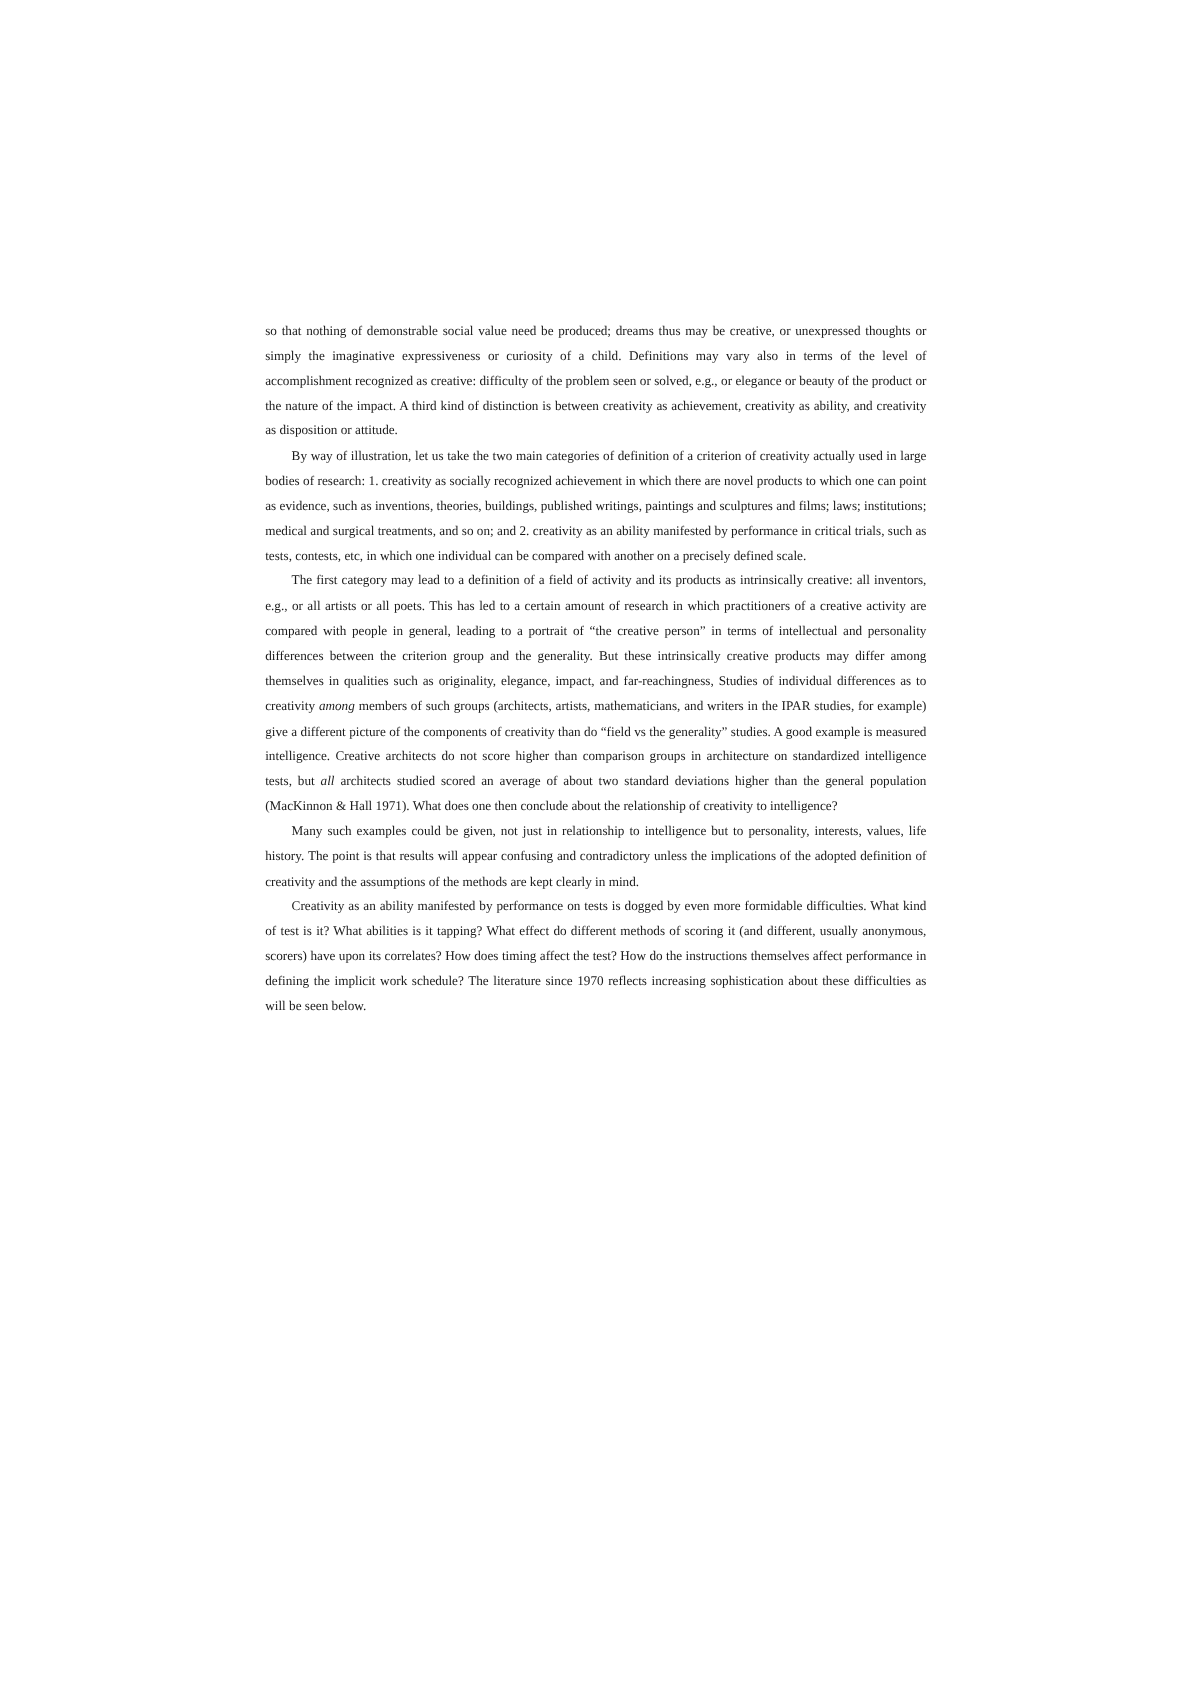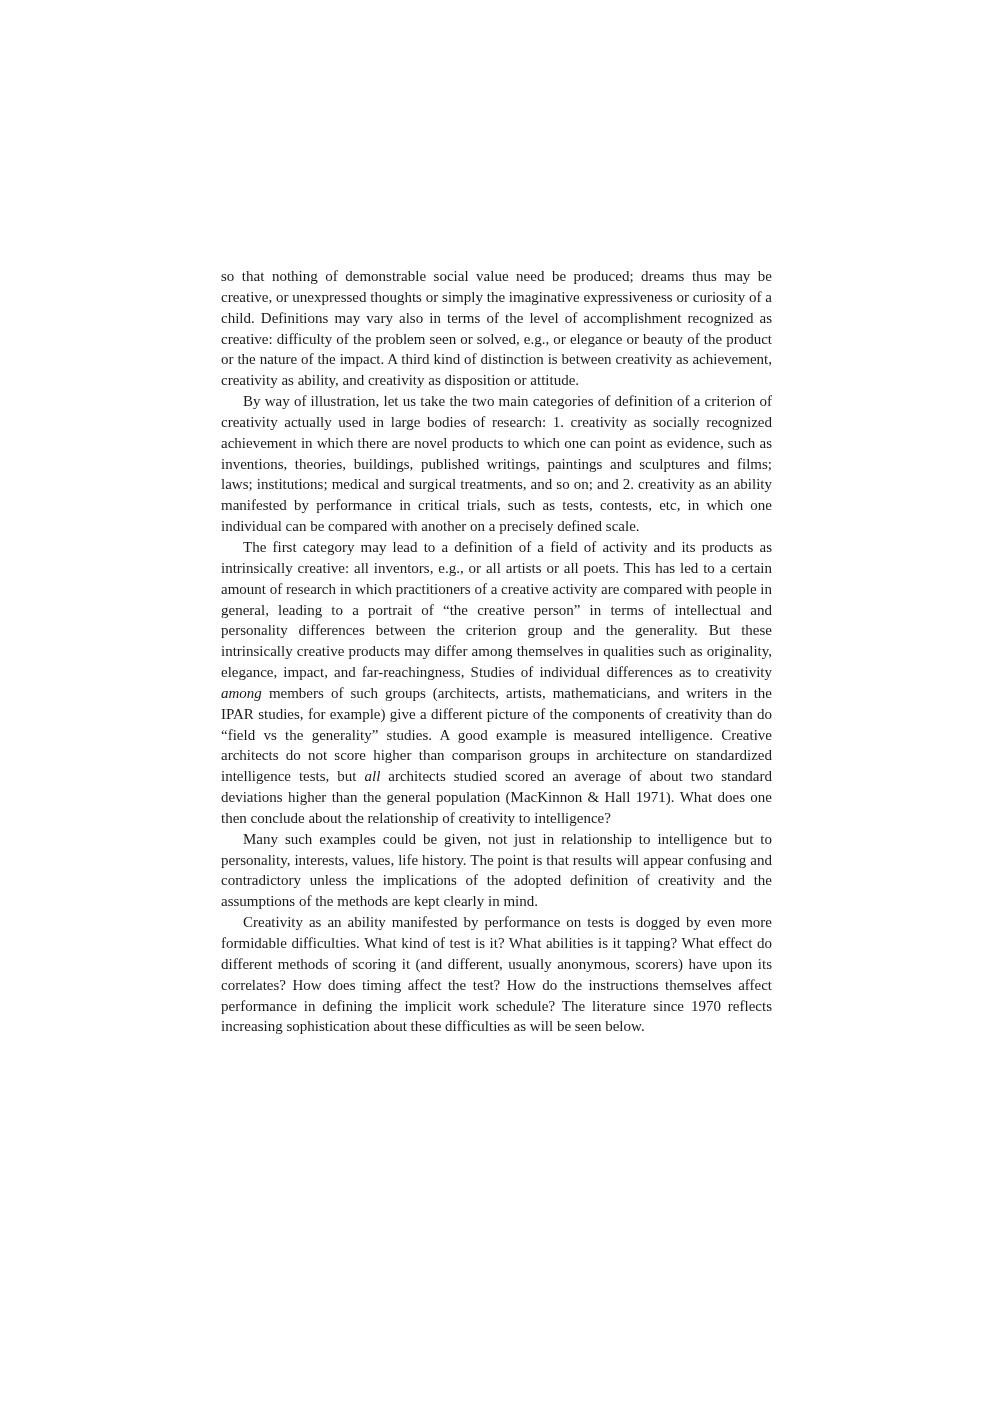--- a/index.html
+++ b/index.html
@@ -4,21 +4,21 @@
   <style>
     html, body { margin: 0; padding: 0; background: #ffffff; }
     body { width: 992px; height: 1403px; position: relative; overflow: hidden; }
     .page {
       position: absolute;
       left: 221px;
       top: 266px;
       width: 551px;
       font-family: "DejaVu Serif", "Liberation Serif", serif;
       font-family: "Liberation Serif", serif;
-      font-size: 15px;
+      font-size: 11px;
       line-height: 20.85px;
       color: #1a1a1a;
       text-align: justify;
       hyphens: none;
     }
     .page p { margin: 0; }
     .page p.indent { text-indent: 22px; }
     em { }
   </style>
 </head>

